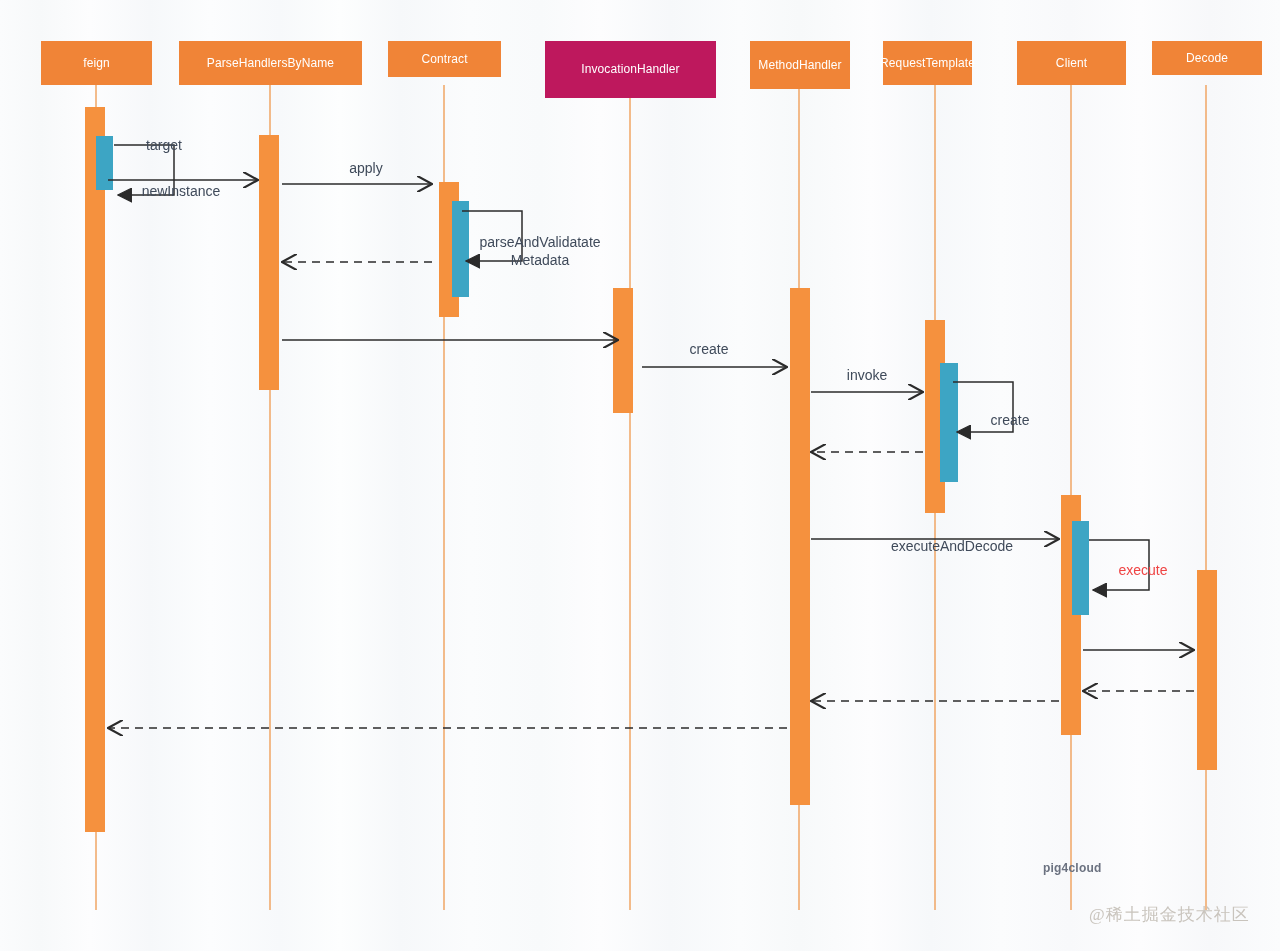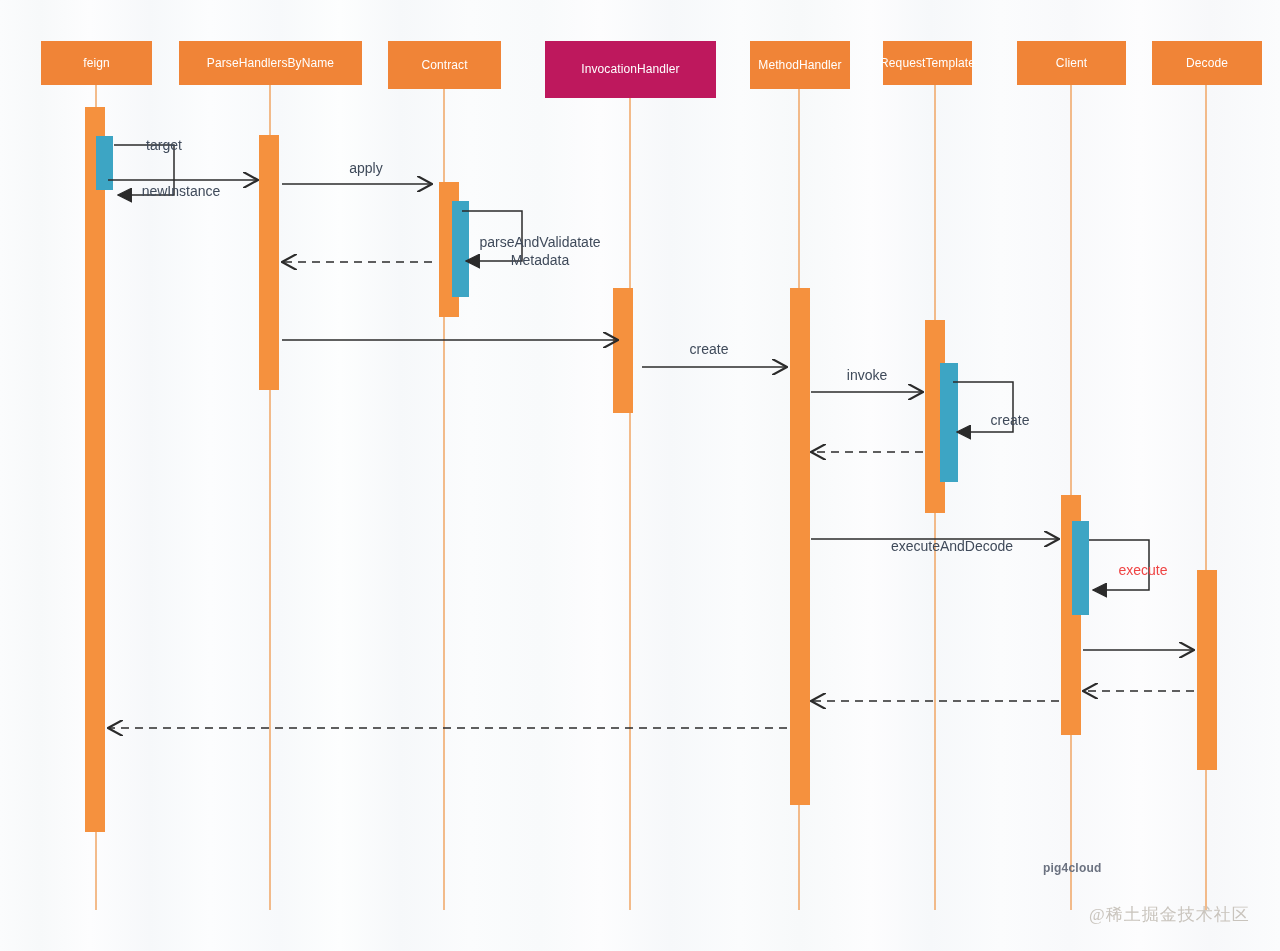--- a/index.html
+++ b/index.html
@@ -167,36 +167,36 @@
       </g>
   </svg>
 
   <div id="participants-layer">
       <div class="participant-box" style="left: 41px; top: 41px; width: 111px; height: 44px; background: rgb(240, 132, 55);">
         <span>feign</span>
       </div>
       <div class="participant-box" style="left: 179px; top: 41px; width: 183px; height: 44px; background: rgb(240, 132, 55);">
         <span>ParseHandlersByName</span>
       </div>
-      <div class="participant-box" style="left: 388px; top: 41px; width: 113px; height: 48px; background: rgb(240, 132, 55);">
+      <div class="participant-box" style="left: 388px; top: 41px; width: 113px; height: 36px; background: rgb(240, 132, 55);">
         <span>Contract</span>
       </div>
       <div class="participant-box" style="left: 545px; top: 41px; width: 171px; height: 57px; background: #be185d;">
         <span>InvocationHandler</span>
       </div>
       <div class="participant-box" style="left: 750px; top: 41px; width: 100px; height: 48px; background: rgb(240, 132, 55);">
         <span>MethodHandler</span>
       </div>
       <div class="participant-box" style="left: 883px; top: 41px; width: 89px; height: 44px; background: rgb(240, 132, 55);">
         <span>RequestTemplate</span>
       </div>
       <div class="participant-box" style="left: 1017px; top: 41px; width: 109px; height: 44px; background: rgb(240, 132, 55);">
         <span>Client</span>
       </div>
-      <div class="participant-box" style="left: 1152px; top: 41px; width: 110px; height: 44px; background: rgb(240, 132, 55); text-align: right;">
+      <div class="participant-box" style="left: 1152px; top: 41px; width: 110px; height: 34px; background: rgb(240, 132, 55); text-align: right;">
         <span>Decode</span>
       </div>
     </div>
   <div id="labels-layer">
       <div class="msg-label" style="color: rgb(63, 74, 90); left: 44px; top: 136px; width: 240px;">target</div>
       <div class="msg-label" style="color: rgb(63, 74, 90); left: 61px; top: 182px; width: 240px;">newInstance</div>
       <div class="msg-label" style="color: rgb(63, 74, 90); left: 246px; top: 159px; width: 240px;">apply</div>
       <div class="msg-label" style="color: rgb(63, 74, 90); left: 420px; top: 233px; width: 240px;">parseAndValidatate
 Metadata</div>
       <div class="msg-label" style="color: rgb(63, 74, 90); left: 589px; top: 340px; width: 240px;">create</div>

